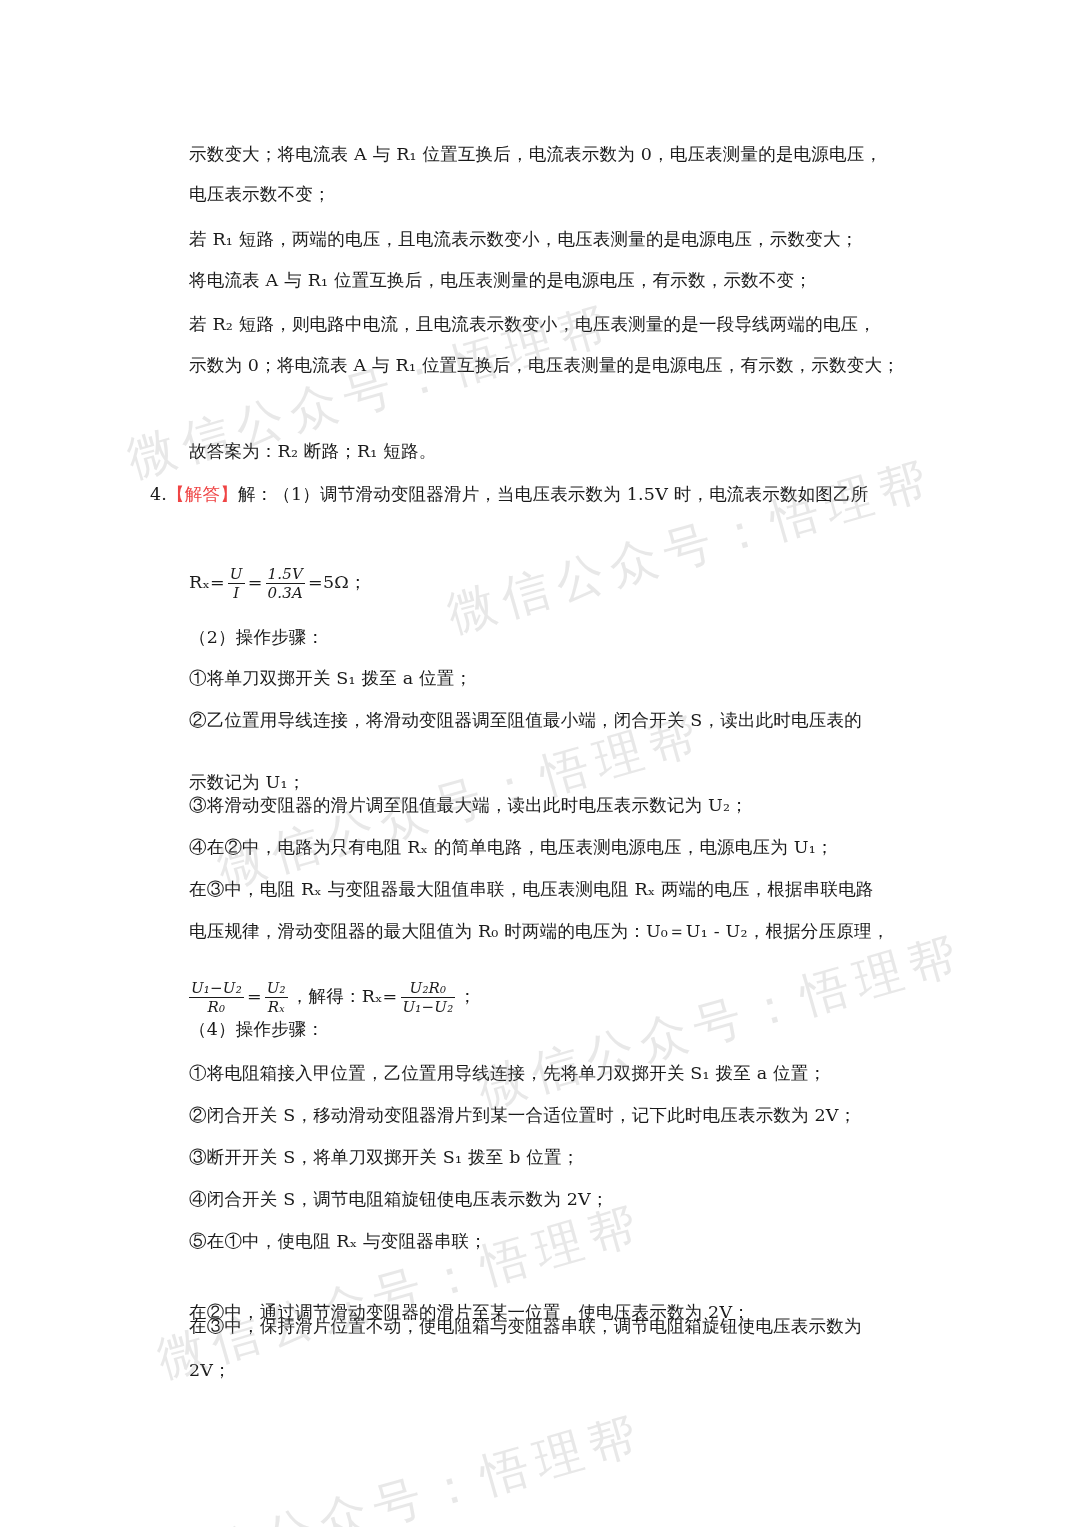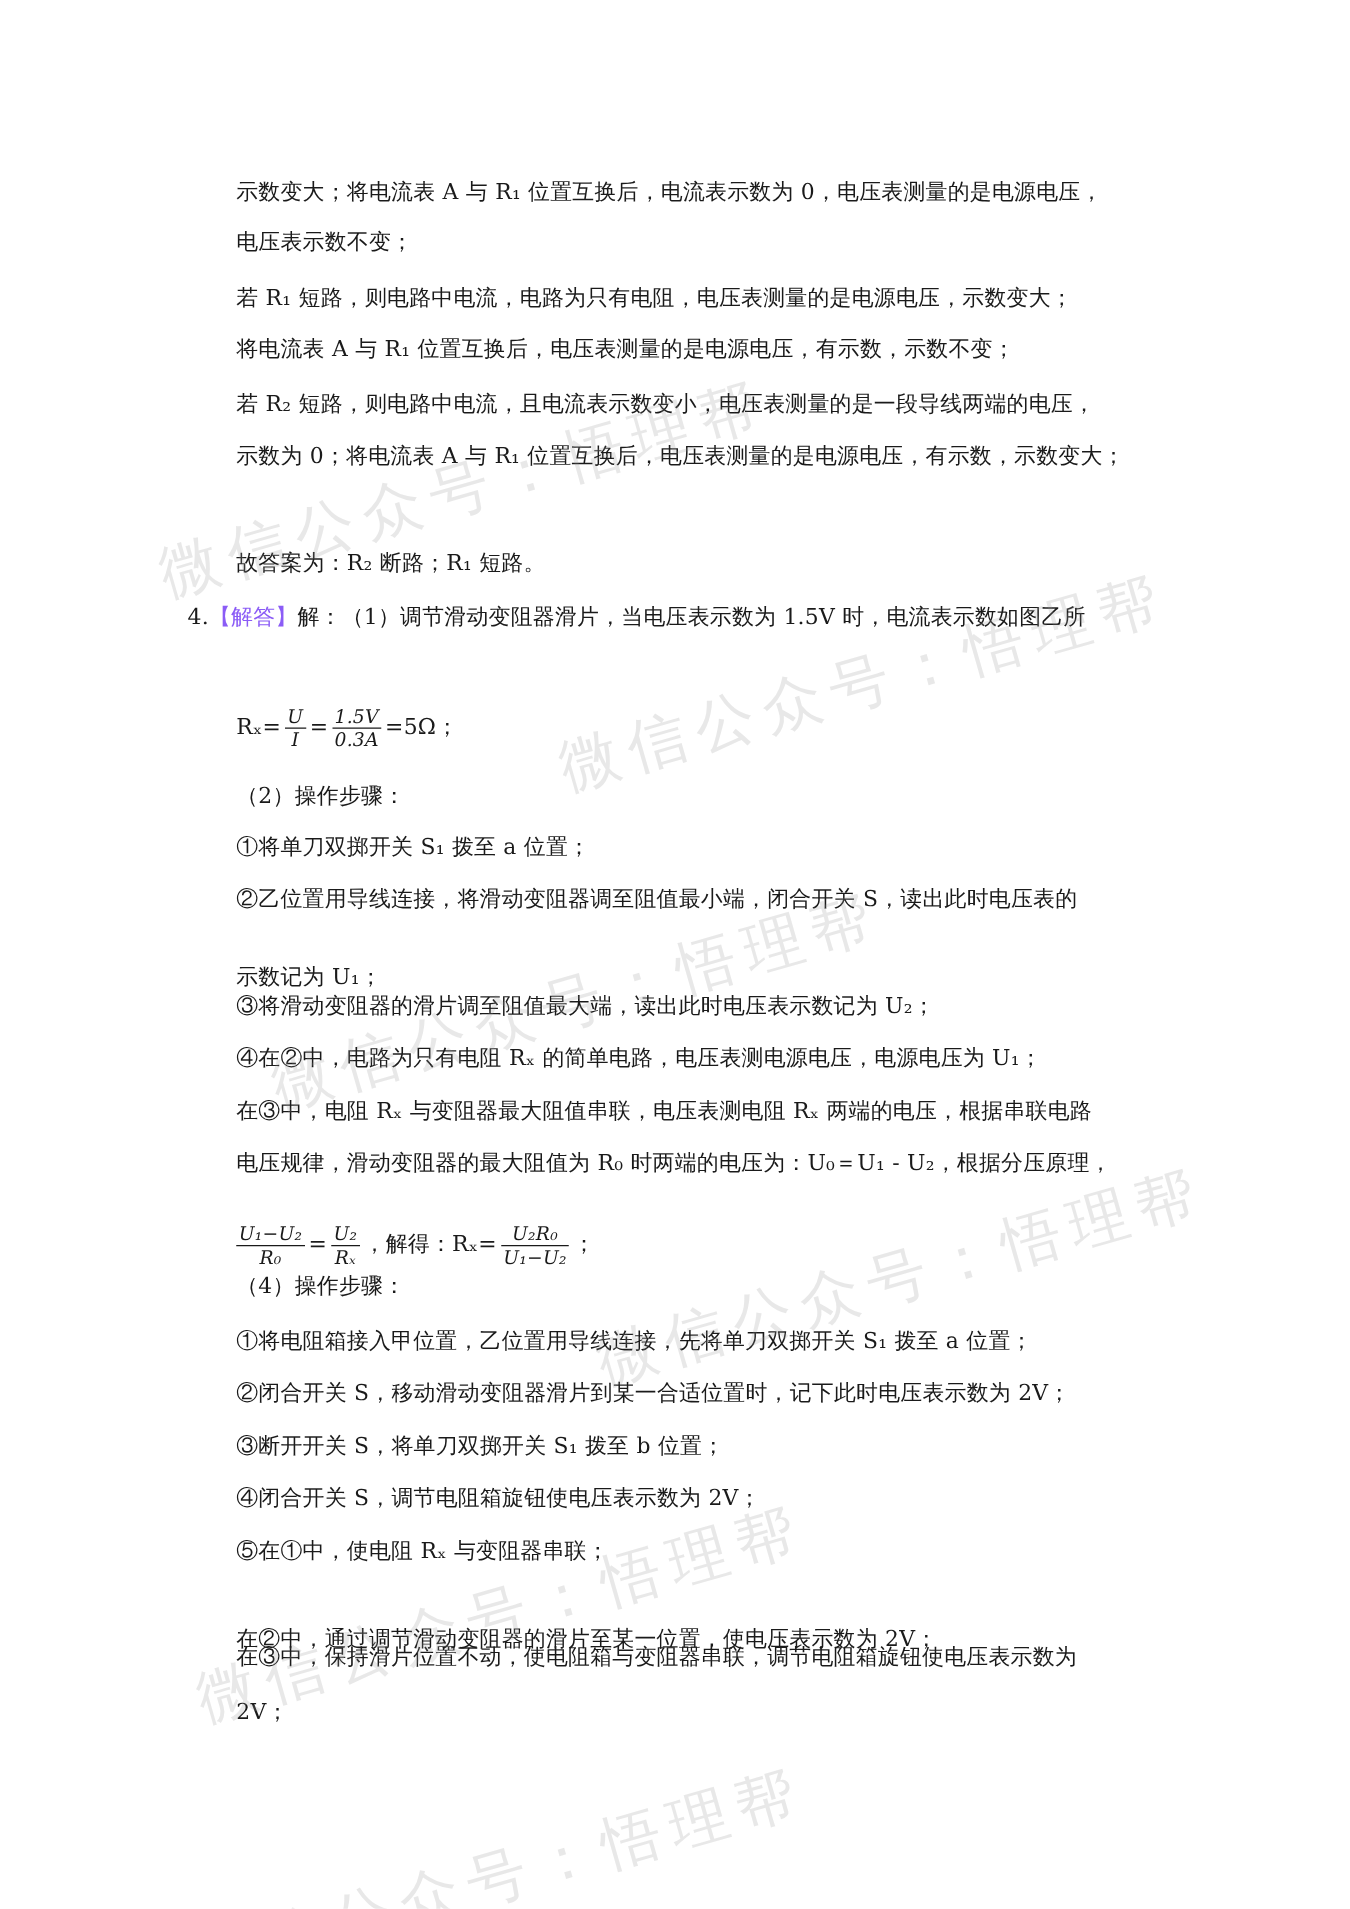--- a/index.html
+++ b/index.html
@@ -13,21 +13,21 @@
   .page { position: absolute; left: 0; top: 0; width: 972px; height: 1527px; }
   .line {
     position: absolute;
     left: 189px;
     font-size: 17.5px;
     line-height: 24px;
     white-space: nowrap;
     letter-spacing: 0.2px;
   }
   .line.num { left: 150px; }
-  .blue { color: #8b5cf6; }
+  .blue { color: #ef4444; }
   .frac {
     display: inline-block; vertical-align: middle; text-align: center;
     font-style: italic; font-family: "DejaVu Serif", serif; font-size: 15px;
     margin: 0 3px;
   }
   .frac .n { display: block; border-bottom: 1px solid #1a1a1a; padding: 0 2px; line-height: 18px; }
   .frac .d { display: block; line-height: 18px; padding: 0 2px; }
   .wm {
     position: absolute;
     font-family: "DejaVu Sans", sans-serif;
@@ -40,21 +40,21 @@
     pointer-events: none;
   }
 </style>
 </head>
 <body>
 
 <div class="page">
 
   <div class="line" style="top:142px">示数变大；将电流表 A 与 R₁ 位置互换后，电流表示数为 0，电压表测量的是电源电压，</div>
   <div class="line" style="top:182px">电压表示数不变；</div>
-  <div class="line" style="top:227px">若 R₁ 短路，则电路中电流，电路为只有电阻，电压表测量的是电源电压，示数变大；</div>
+  <div class="line" style="top:227px">若 R₁ 短路，两端的电压，且电流表示数变小，电压表测量的是电源电压，示数变大；</div>
   <div class="line" style="top:268px">将电流表 A 与 R₁ 位置互换后，电压表测量的是电源电压，有示数，示数不变；</div>
   <div class="line" style="top:312px">若 R₂ 短路，则电路中电流，且电流表示数变小，电压表测量的是一段导线两端的电压，</div>
   <div class="line" style="top:353px">示数为 0；将电流表 A 与 R₁ 位置互换后，电压表测量的是电源电压，有示数，示数变大；</div>
   <div class="line" style="top:439px">故答案为：R₂ 断路；R₁ 短路。</div>
 
   <div class="line num" style="top:482px">
     <span>4.</span><span class="blue">【解答】</span><span>解：（1）调节滑动变阻器滑片，当电压表示数为 1.5V 时，电流表示数如图乙所</span>
   </div>
 
   <div class="line" style="top:562px; line-height:40px">

